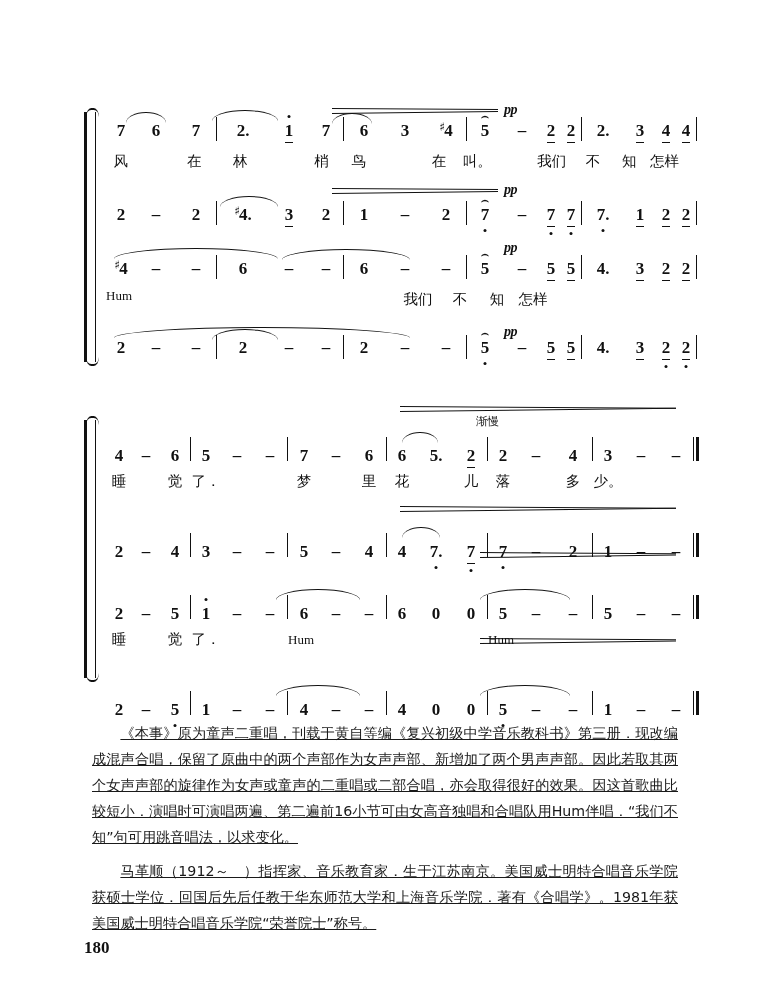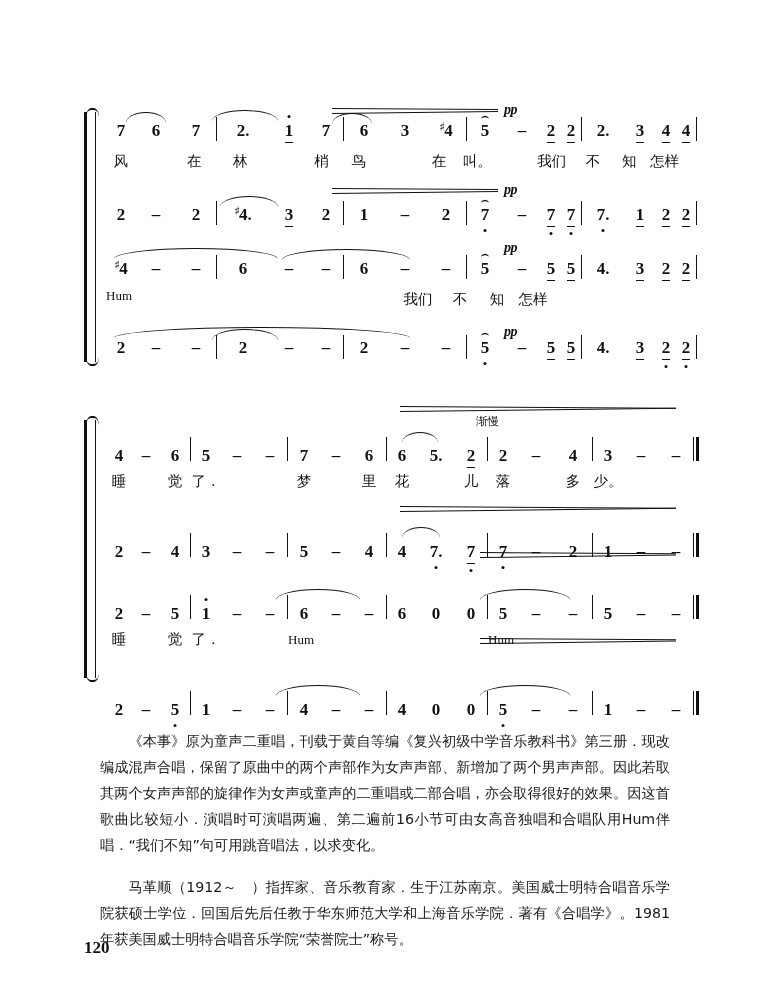--- a/index.html
+++ b/index.html
@@ -181,21 +181,21 @@
   .prose {
     position: absolute;
     left: 84px;
     width: 602px;
     font-family: "DejaVu Sans", sans-serif;
     font-size: 14.2px;
     line-height: 26px;
     text-align: justify;
     color: #1a1a1a;
   }
-  .prose p { margin: 16px; text-indent: 2em; }
+  .prose p { margin: 8px; text-indent: 2em; text-decoration: underline; }
   .prose p + p { margin-top: 2px; }
 
   .pagenum {
     position: absolute;
     left: 84px;
     bottom: 34px;
     font-family: "Liberation Serif", serif;
     font-weight: bold;
     font-size: 17px;
   }
@@ -560,15 +560,15 @@
         <span class="barend"></span>
       </div>
     </div>
   </div>
 
   <div class="prose" style="top:712px;">
     <p>《本事》原为童声二重唱，刊载于黄自等编《复兴初级中学音乐教科书》第三册．现改编成混声合唱，保留了原曲中的两个声部作为女声声部、新增加了两个男声声部。因此若取其两个女声声部的旋律作为女声或童声的二重唱或二部合唱，亦会取得很好的效果。因这首歌曲比较短小．演唱时可演唱两遍、第二遍前16小节可由女高音独唱和合唱队用Hum伴唱．“我们不知”句可用跳音唱法，以求变化。</p>
     <p>马革顺（1912～　）指挥家、音乐教育家．生于江苏南京。美国威士明特合唱音乐学院获硕士学位．回国后先后任教于华东师范大学和上海音乐学院．著有《合唱学》。1981年获美国威士明特合唱音乐学院“荣誉院士”称号。</p>
   </div>
 
-  <div class="pagenum">120</div>
+  <div class="pagenum">180</div>
 
 </div>
 
 </body></html>

